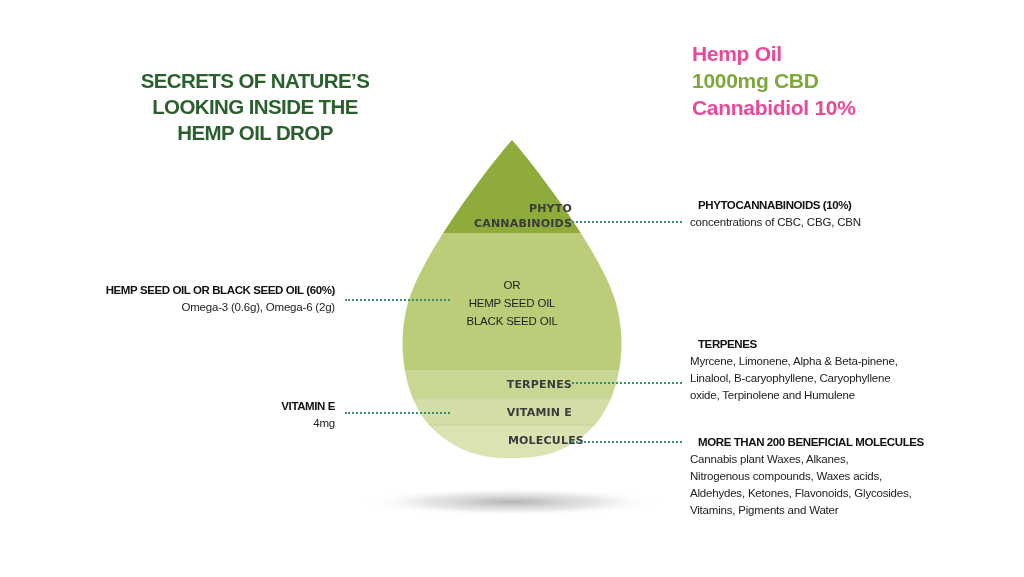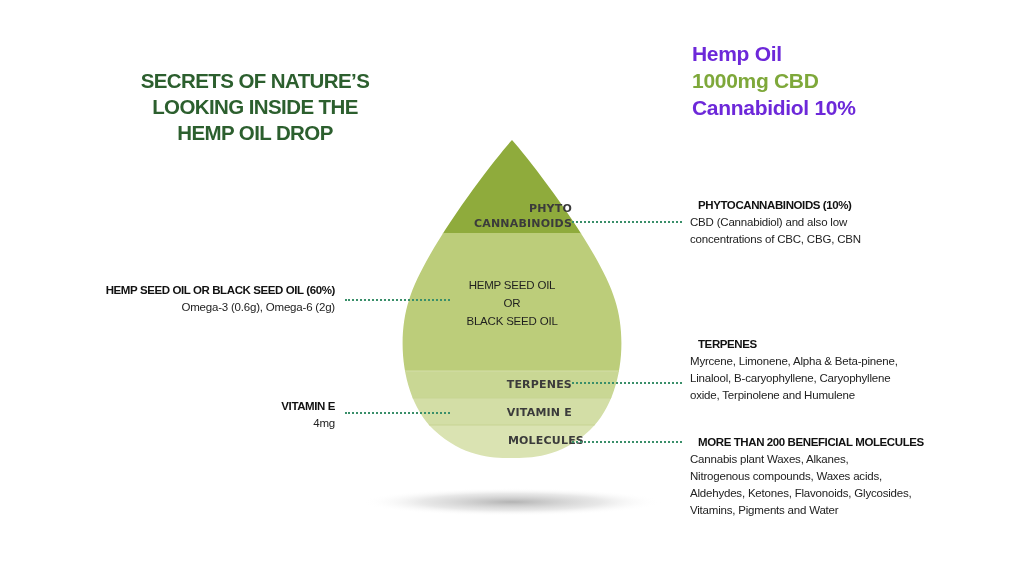--- a/index.html
+++ b/index.html
@@ -1,20 +1,20 @@
 <!DOCTYPE html>
 <html><head>
 <meta charset="utf-8">
 <style>
   html, body { margin:0; padding:0; background:#ffffff; }
   body { width:1024px; height:577px; position:relative; overflow:hidden; font-family:"Liberation Sans", sans-serif; }
   .abs { position:absolute; }
   .title-left { left:110px; top:68px; width:290px; text-align:center; color:#2c5f2e; font-weight:bold; font-size:20.5px; line-height:26px; letter-spacing:-0.6px; }
   .title-right { left:692px; top:40px; font-weight:bold; font-size:21px; line-height:27px; letter-spacing:-0.3px; }
-  .title-right .l1, .title-right .l3 { color:#6d28d9; display:block; }
+  .title-right .l1, .title-right .l3 { color:#ec4899; display:block; }
   .title-right .l2 { color:#7ea83a; display:block; }
   svg.drop { position:absolute; left:0; top:0; }
   .band-label { position:absolute; text-align:right; font-family:"DejaVu Sans", sans-serif; font-weight:bold; color:#3b3b3b; font-size:11px; letter-spacing:0.2px; }
   .main-label { position:absolute; text-align:center; font-family:"Liberation Sans", sans-serif; color:#1f1f1f; font-size:11.5px; line-height:18px; letter-spacing:-0.2px; }
   .info { position:absolute; font-size:11.5px; line-height:17px; color:#222; letter-spacing:-0.2px; }
   .info .h { font-weight:bold; color:#111; display:block; letter-spacing:-0.4px;padding-left:8px; }
   .info.right-align { text-align:right; }
   .dots { position:absolute; height:0; border-top:2px dotted #3a8f6a; }
 </style>
 </head>
@@ -54,37 +54,36 @@
     <line x1="380" y1="398" x2="640" y2="398" stroke="#c7d493" stroke-width="1"></line>
     <line x1="380" y1="425" x2="640" y2="425" stroke="#c7d493" stroke-width="1"></line>
   </g>
 </svg>
 
 <div class="band-label" style="left:452px; top:201px; width:120px; line-height:15px;">
   <div>PHYTO</div>
   <div>CANNABINOIDS</div>
 </div>
 <div class="main-label" style="left:440px; top:276px; width:144px;">
+  <div>OR</div>
   <div>HEMP SEED OIL</div>
-  <div>OR</div>
   <div>BLACK SEED OIL</div>
 </div>
 <div class="band-label" style="left:452px; top:378px; width:120px;">TERPENES</div>
 <div class="band-label" style="left:452px; top:406px; width:120px;">VITAMIN E</div>
 <div class="band-label" style="left:464px; top:434px; width:120px;">MOLECULES</div>
 
 <div class="dots" style="left:572px; top:221px; width:110px;"></div>
 <div class="dots" style="left:345px; top:299px; width:105px;"></div>
 <div class="dots" style="left:572px; top:382px; width:110px;"></div>
 <div class="dots" style="left:345px; top:412px; width:105px;"></div>
 <div class="dots" style="left:572px; top:441px; width:110px;"></div>
 
 <div class="info" style="left:690px; top:197px; width:260px;">
   <span class="h">PHYTOCANNABINOIDS (10%)</span>
-  <div>CBD (Cannabidiol) and also low</div>
   <div>concentrations of CBC, CBG, CBN</div>
 </div>
 
 <div class="info" style="left:690px; top:336px; width:280px;">
   <span class="h">TERPENES</span>
   <div>Myrcene, Limonene, Alpha &amp; Beta-pinene,</div>
   <div>Linalool, B-caryophyllene, Caryophyllene</div>
   <div>oxide, Terpinolene and Humulene</div>
 </div>
 

